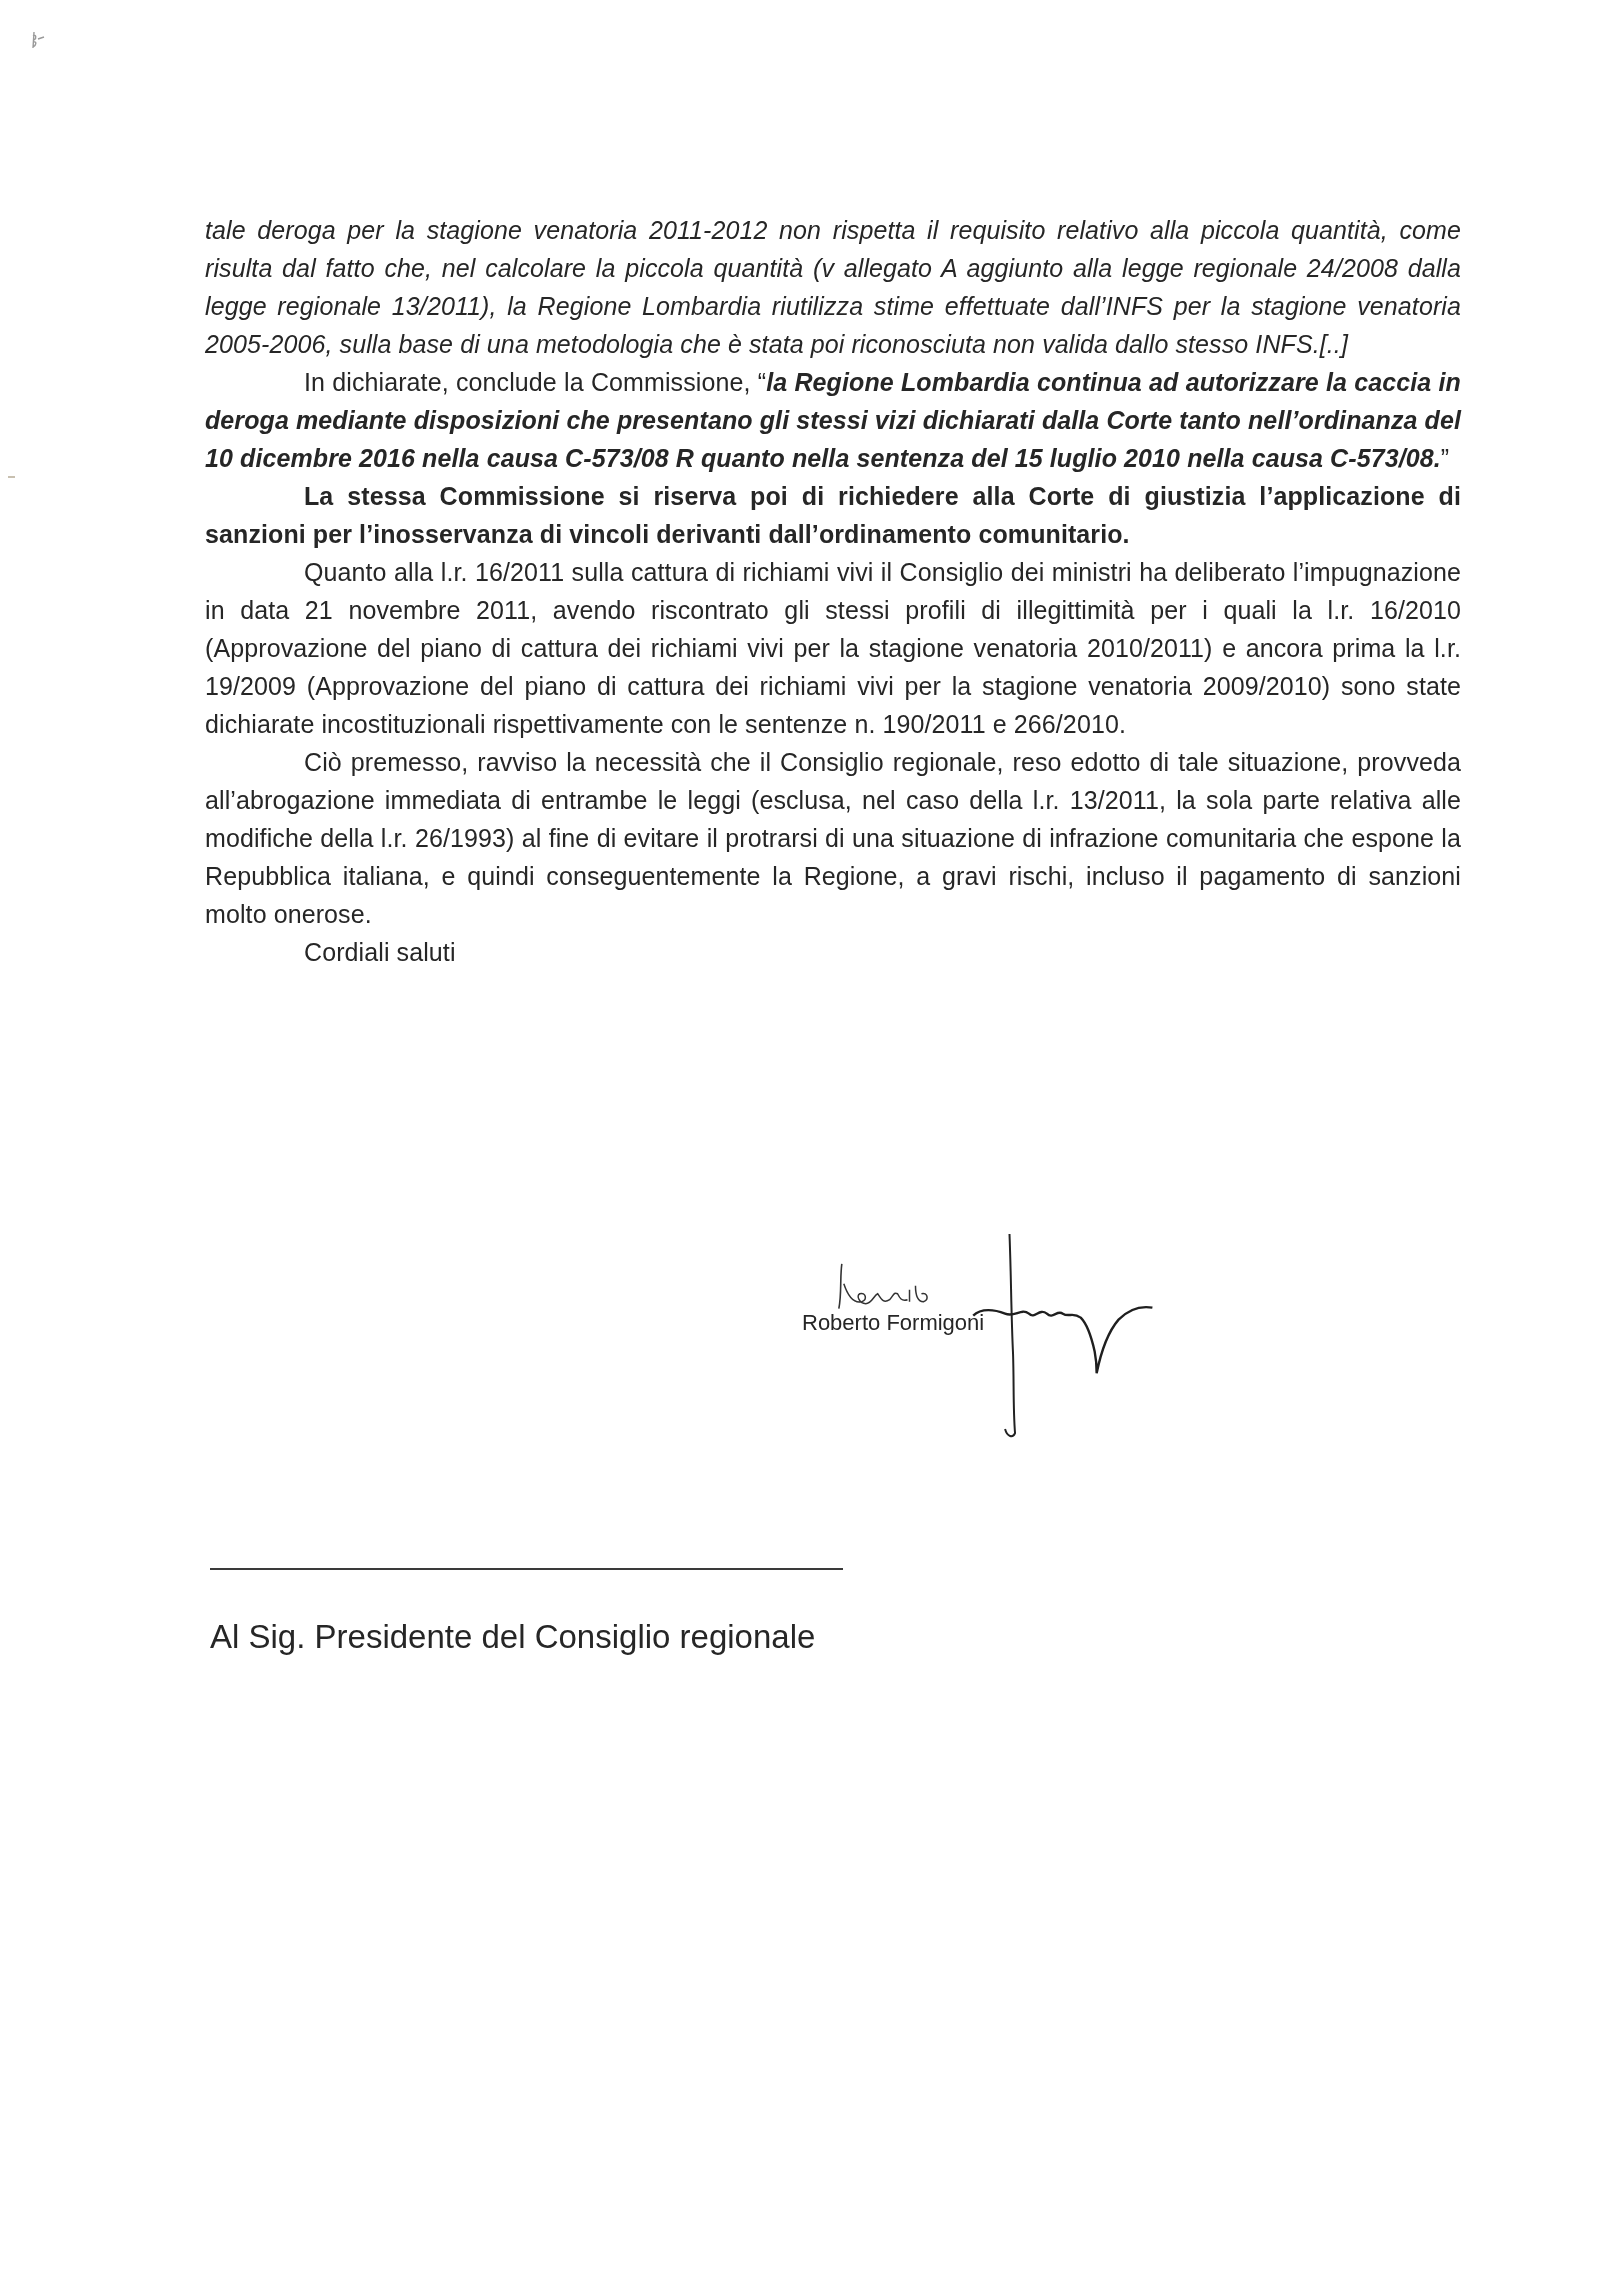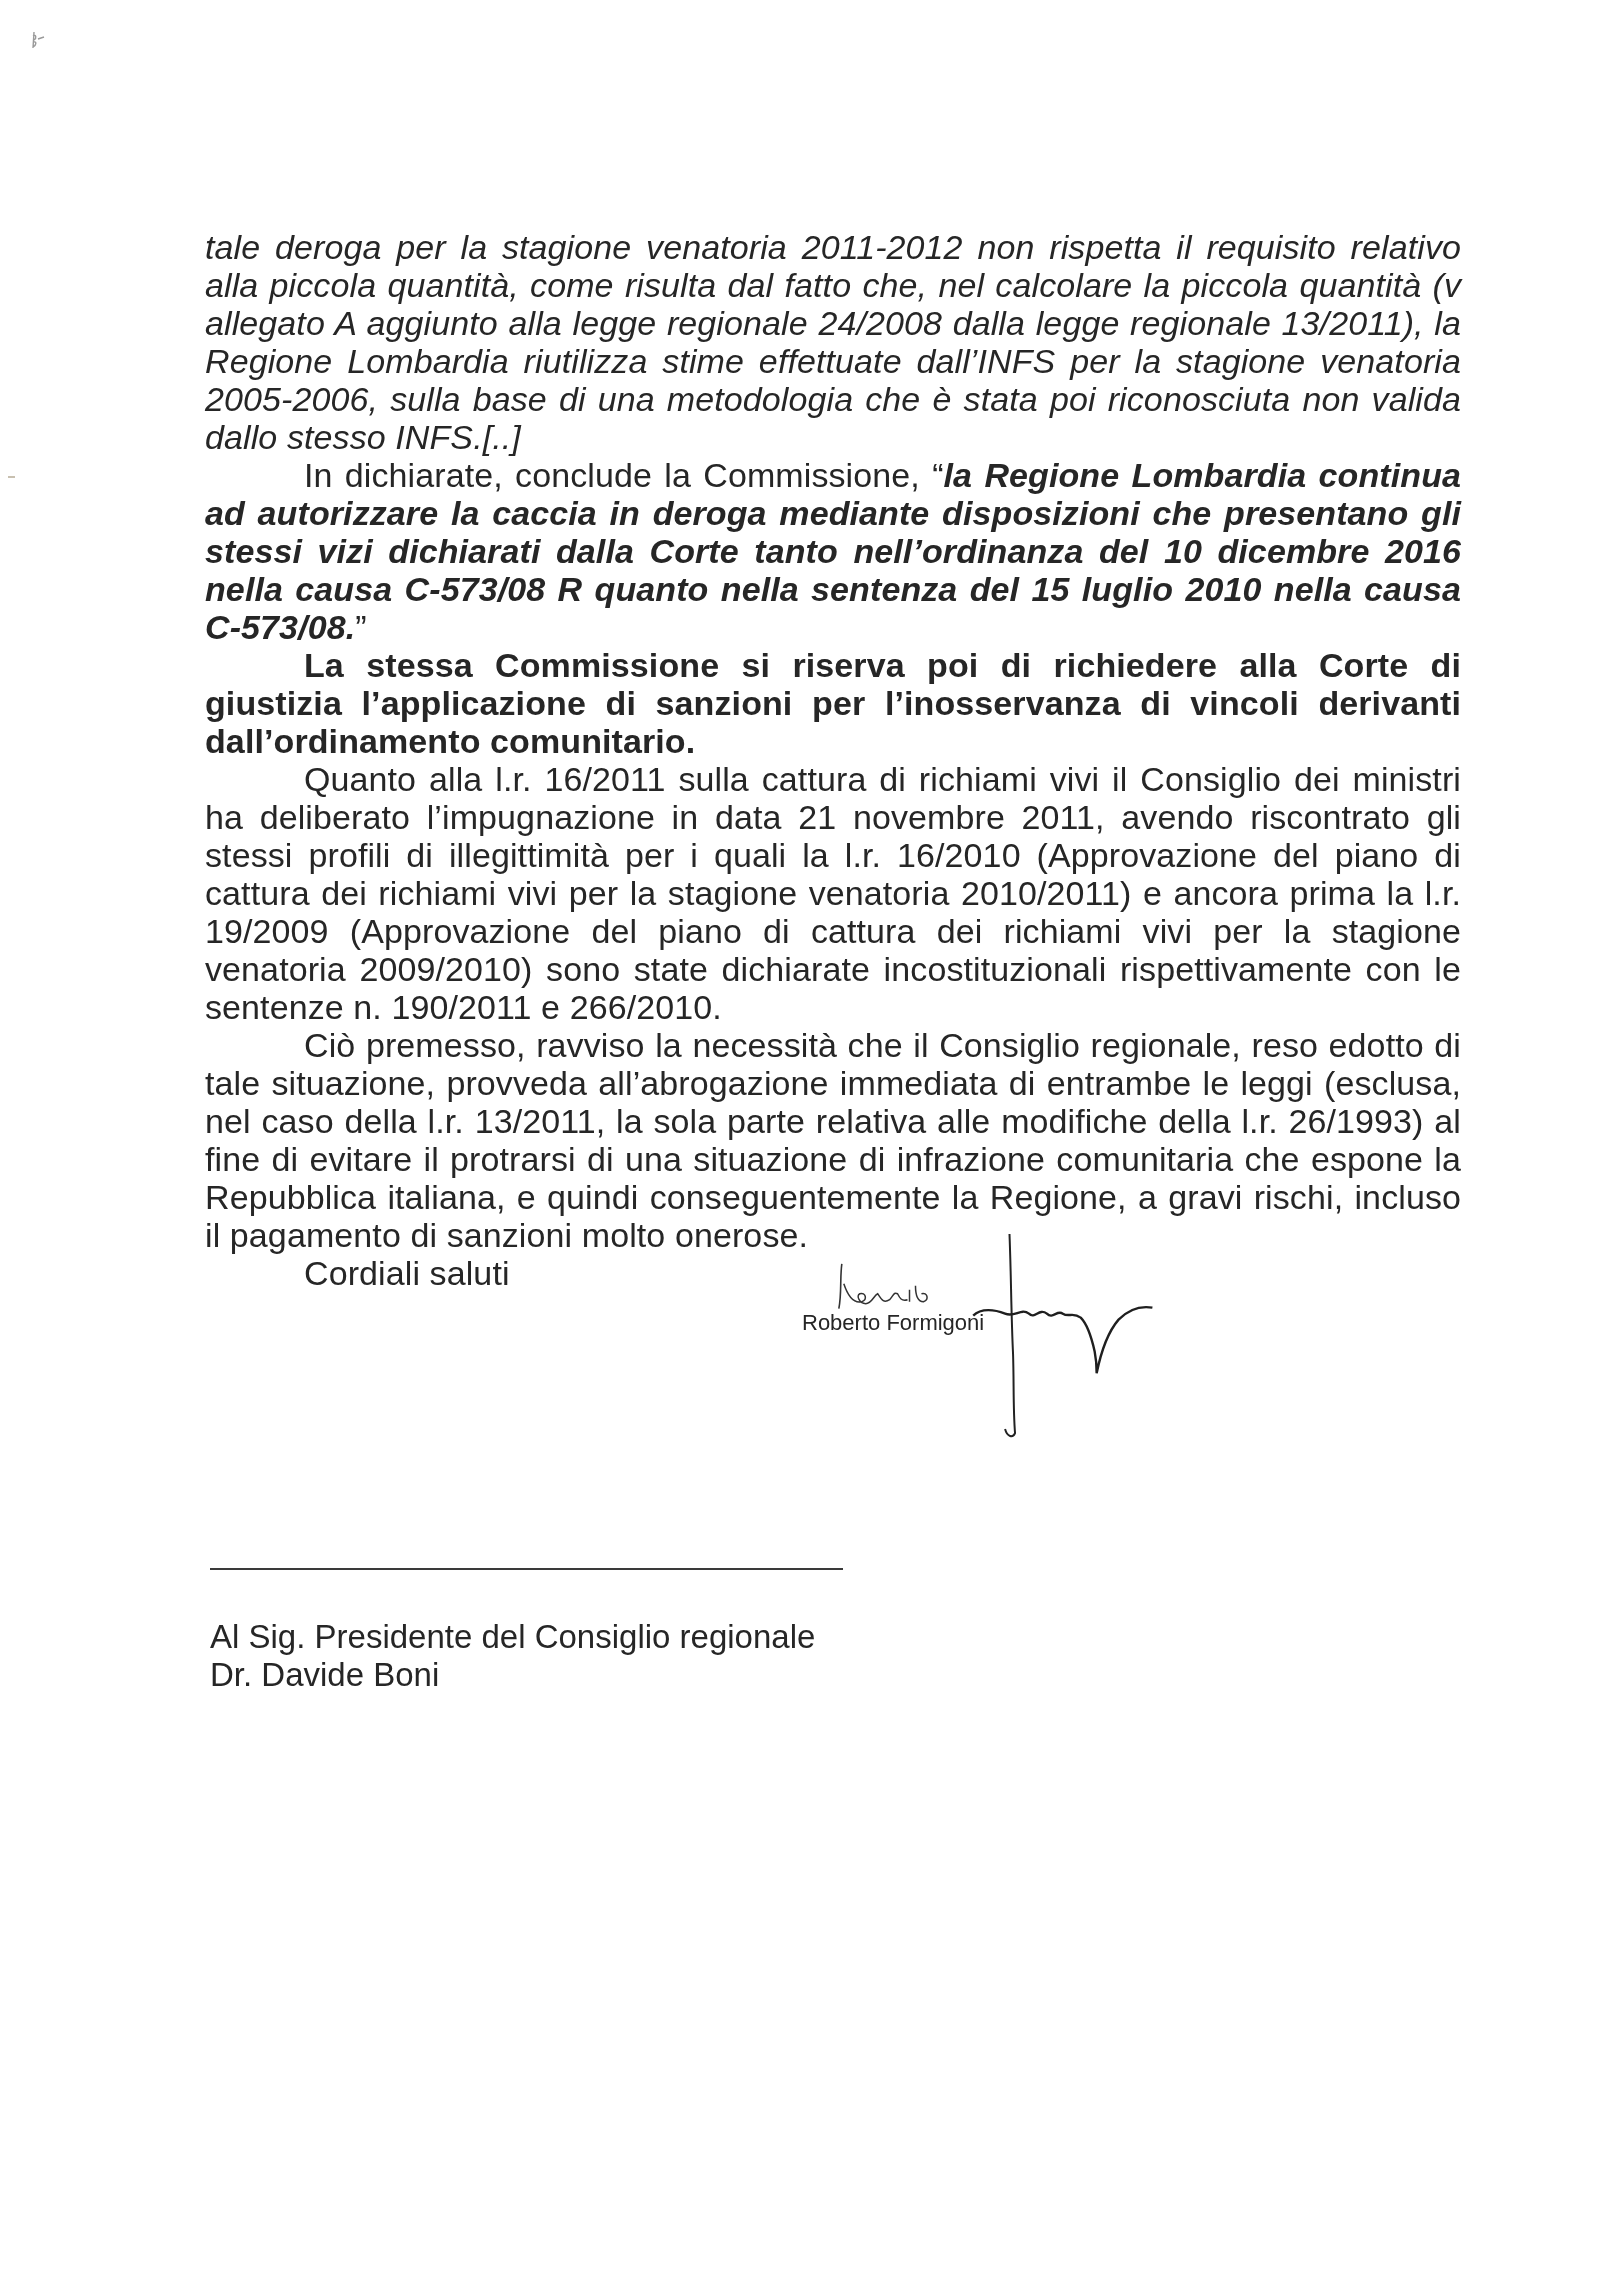--- a/index.html
+++ b/index.html
@@ -28,24 +28,23 @@
       top: 476px;
       width: 7px;
       height: 2px;
       background: #c8c0b0;
     }
     .body-text {
       position: absolute;
       left: 205px;
       top: 211px;
       width: 1256px;
-      font-size: 34px;
+      font-size: 25px;
       line-height: 38px;
       letter-spacing: 0.1px;
-      margin-top: 17px;
     }
     .para {
       margin: 0;
       text-align: justify;
       text-align-last: left;
     }
     .indent {
       text-indent: 99px;
     }
     .it { font-style: italic; }
@@ -123,16 +122,15 @@
 
       <path d="M172 82 C180 74 194 76 204 80 C214 84 220 74 228 80 C234 86 238 74 246 80 C252 86 256 76 262 80 C268 84 272 78 280 84 C286 90 290 100 294 118 C296 128 296 136 296 140 C300 120 306 100 318 86 C328 76 340 72 352 74" stroke="#1f1f1f" stroke-width="2.4" fill="none"></path>
     </svg>
     <div class="signer-name">Roberto Formigoni</div>
   </div>
 
   <div class="divider"></div>
 
   <div class="recipient">
     <div>Al Sig. Presidente del Consiglio regionale</div>
-    <div>Dr. Davide Boni</div>
   </div>
 </div>
 
 
 </body></html>

